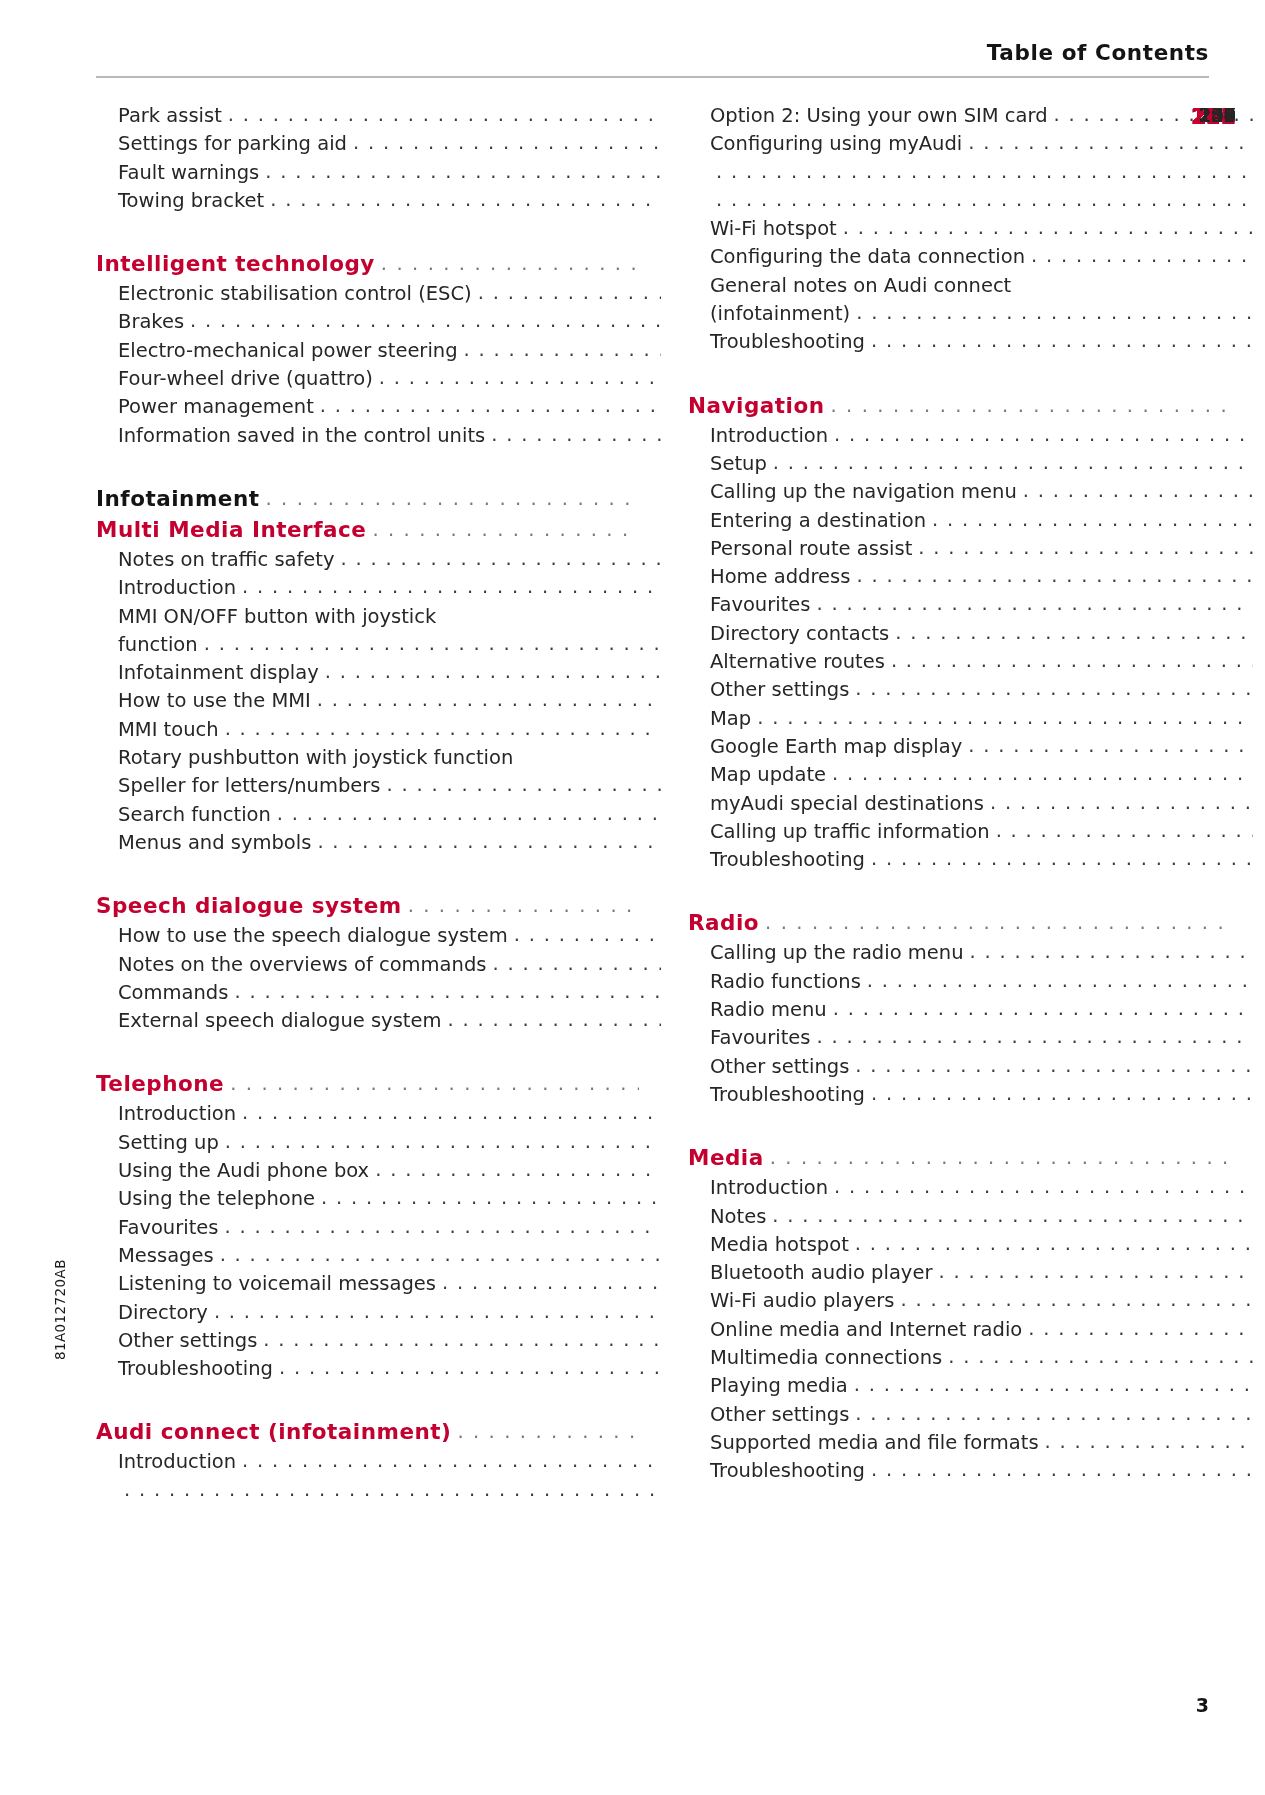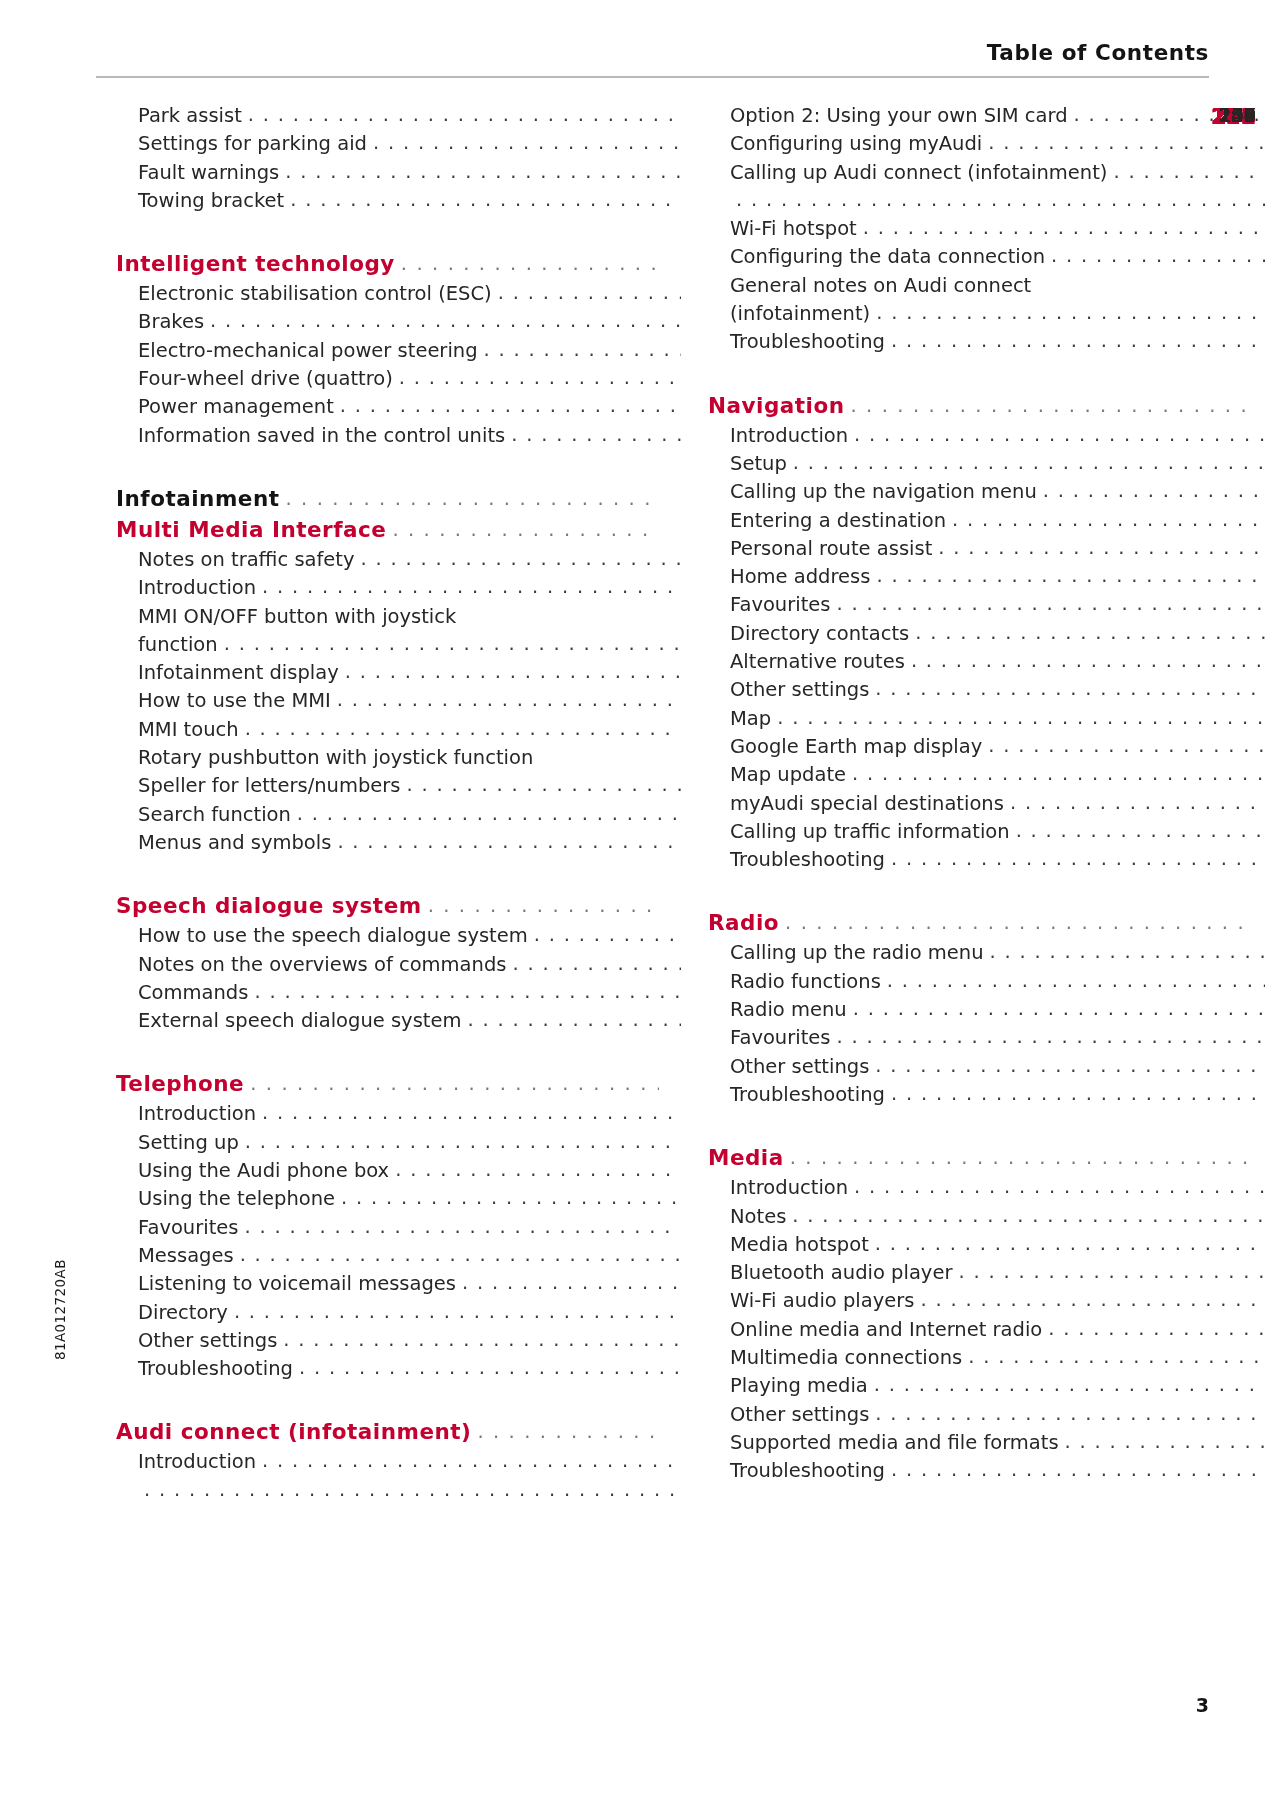--- a/index.html
+++ b/index.html
@@ -73,21 +73,20 @@
   }
 
   
   .columns {
     position: absolute;
     left: 96px;
     top: 102px;
     width: 1140px;
     display: flex;
     gap: 44px;
-    margin-left: 20px;
   }
   .col {
     width: 548px;
     flex: 0 0 548px;
   }
 
   
   .entry {
     display: flex;
     align-items: baseline;
@@ -382,21 +381,20 @@
           <span class="label">Option 2: Using your own SIM card</span>
           <span class="leader">. . . . . . . . . . . . . . . . . . . . . . . . . . . . . . . . . . . . . . . . . . . . . . . . . . .</span>
           <span class="page">191</span>
         </div>
         <div class="entry lvl2">
           <span class="label">Configuring using myAudi</span>
           <span class="leader">. . . . . . . . . . . . . . . . . . . . . . . . . . . . . . . . . . . . . . . . . . . . . . . . . . .</span>
           <span class="page">196</span>
         </div>
         <div class="entry lvl2">
-          <span class="label">Calling up Audi connect (infotainment)</span>
           <span class="leader">. . . . . . . . . . . . . . . . . . . . . . . . . . . . . . . . . . . . . . . . . . . . . . . . . . .</span>
           <span class="page">196</span>
         </div>
         <div class="entry lvl2">
           <span class="leader">. . . . . . . . . . . . . . . . . . . . . . . . . . . . . . . . . . . . . . . . . . . . . . . . . . .</span>
           <span class="page">197</span>
         </div>
         <div class="entry lvl2">
           <span class="label">Wi-Fi hotspot</span>
           <span class="leader">. . . . . . . . . . . . . . . . . . . . . . . . . . . . . . . . . . . . . . . . . . . . . . . . . . .</span>

